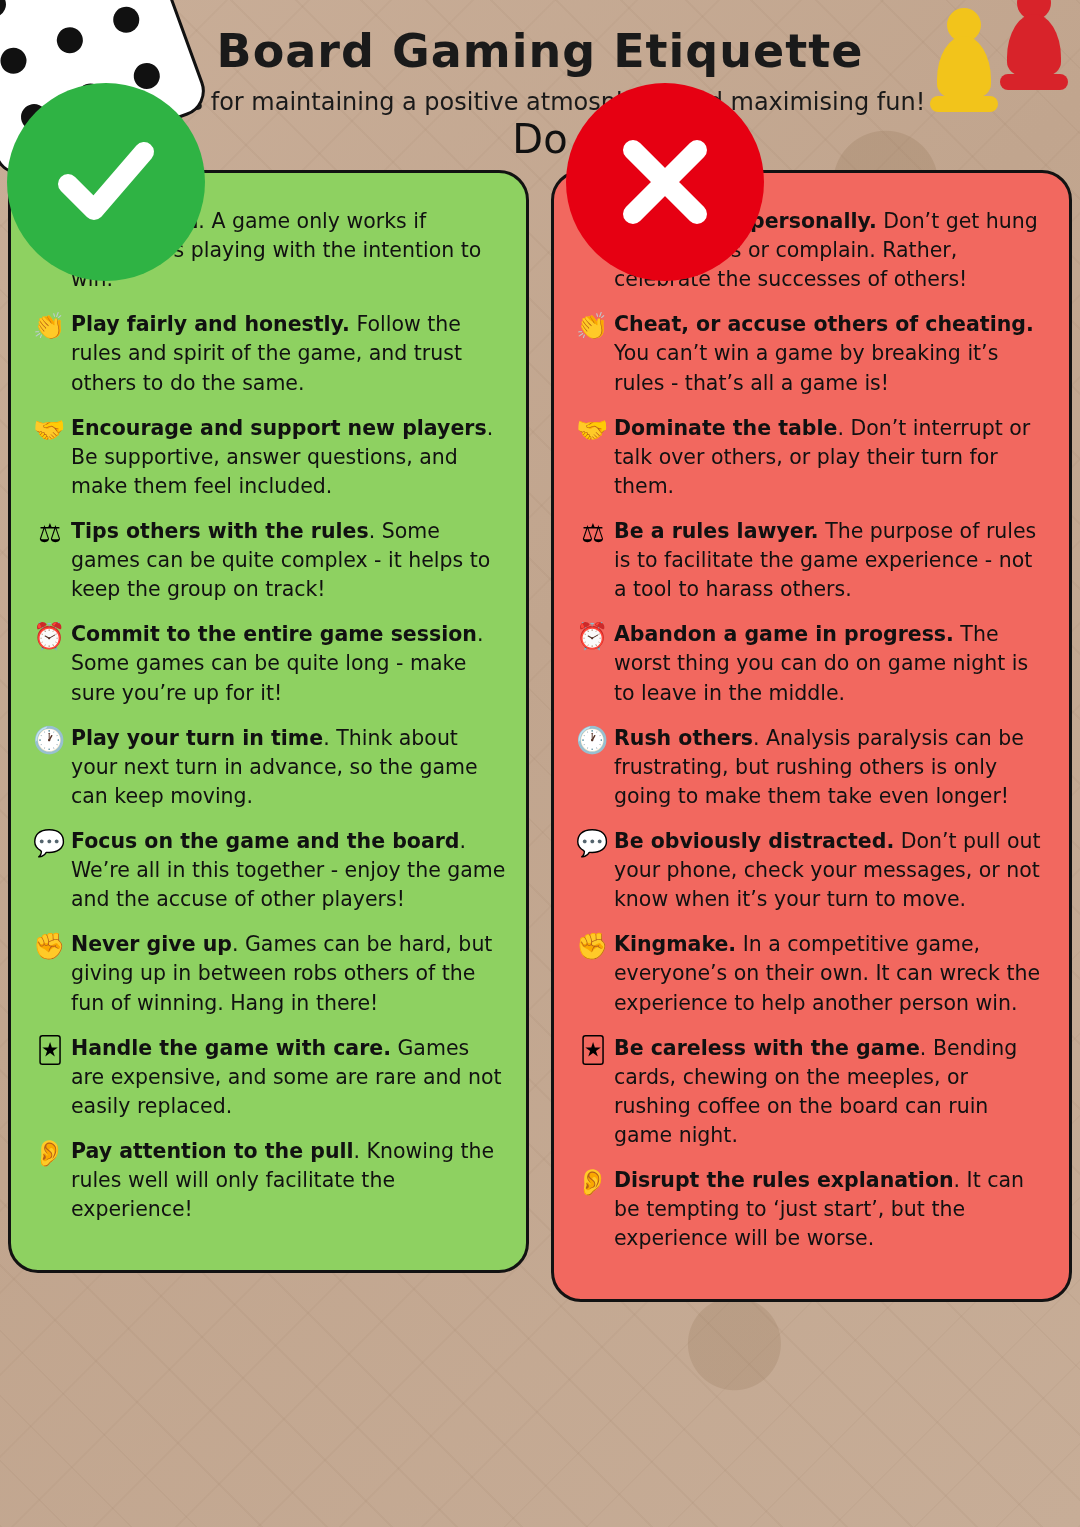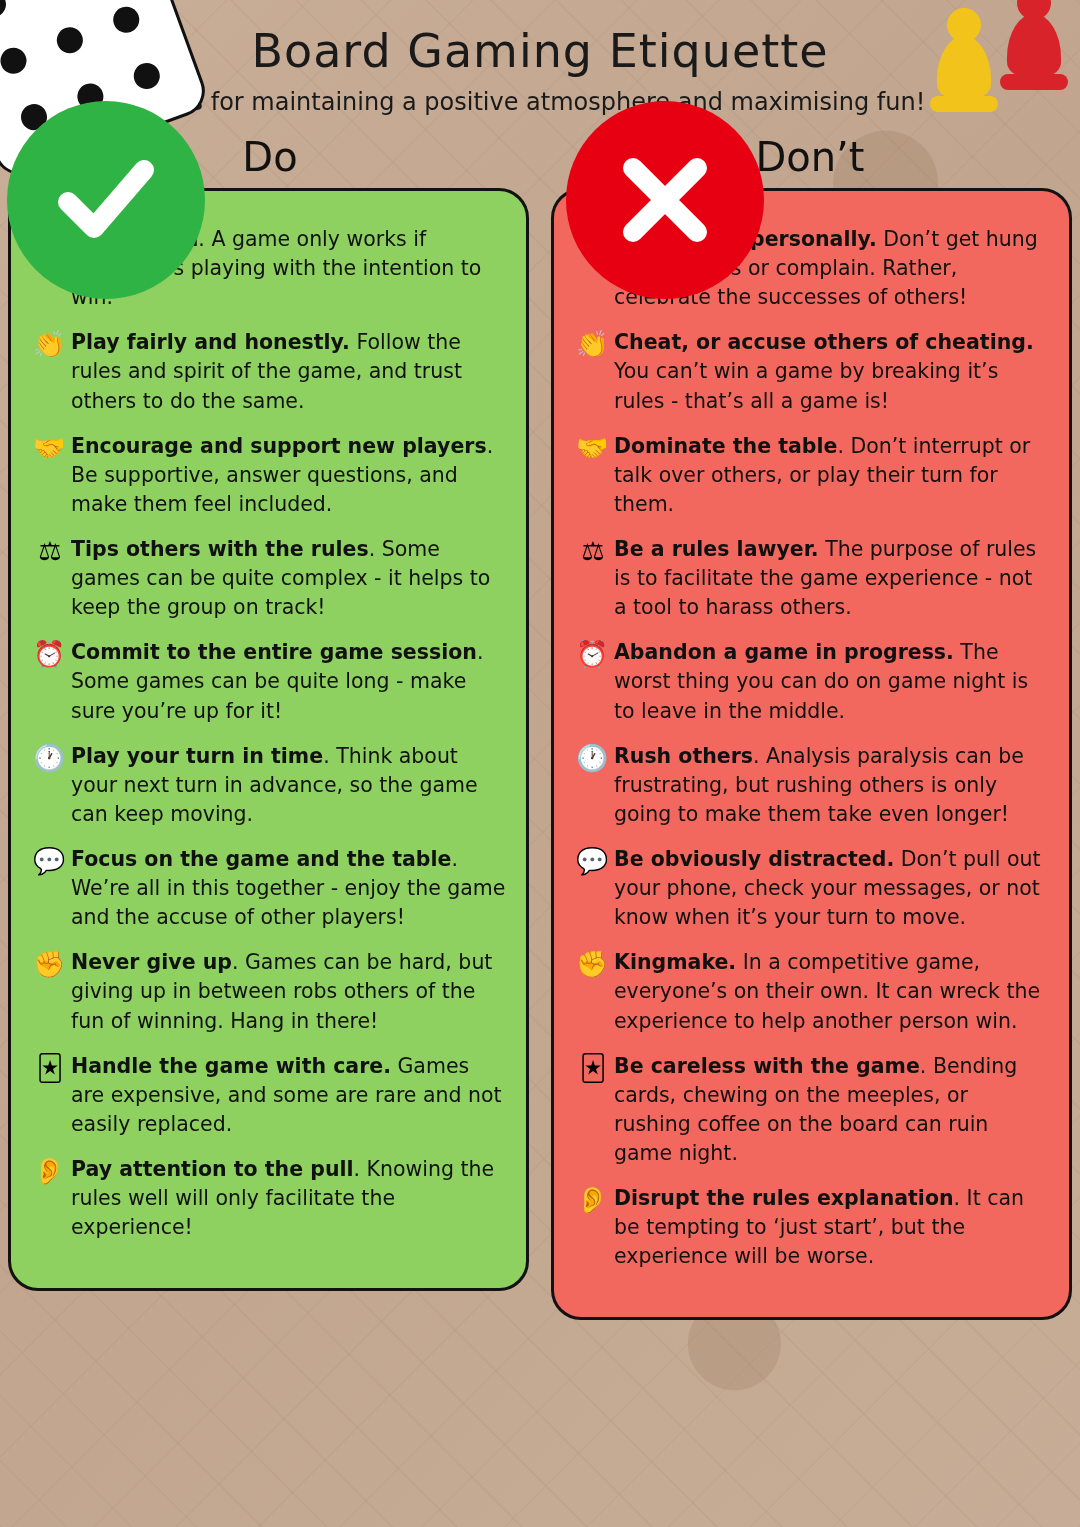--- a/index.html
+++ b/index.html
@@ -35,21 +35,21 @@
   }
 
   
   .header {
     position: relative;
     text-align: center;
     padding-top: 24px;
   }
   .title {
     font-family: "DejaVu Sans", sans-serif;
-    font-weight: normal;
+    font-weight: bold;
     font-size: 46px;
     color: #1a1a1a;
     letter-spacing: 1px;
     margin: 0;
   }
   .subtitle {
     font-size: 24px;
     color: #1a1a1a;
     margin: 10px 0 0 0;
   }
@@ -93,21 +93,20 @@
   }
   .pawn-yellow { right: 82px; }
   .pawn-yellow .head, .pawn-yellow .body, .pawn-yellow .base { background: #f2c41b; }
   .pawn-red { right: 12px; top: -14px; }
   .pawn-red .head, .pawn-red .body, .pawn-red .base { background: #d8232a; }
 
   
   .col-heads {
     position: relative;
     display: flex;
-    margin-top: 18px;
   }
   .col-head {
     flex: 1;
     text-align: center;
     font-size: 40px;
     color: #111;
     font-family: "DejaVu Sans", sans-serif;
   }
 
   
@@ -200,21 +199,20 @@
       <div class="body"></div>
       <div class="base"></div>
   </div>
 
   <h1 class="title">Board Gaming Etiquette</h1>
   <p class="subtitle">Tips for maintaining a positive atmosphere and maximising fun!</p>
 </div>
 
 <div class="col-heads">
   <div class="col-head">Do</div>
-  <div class="col-head">Don’t</div>
 </div>
 
 <div class="columns">
 
   <div class="panel panel-do">
     <div class="badge badge-do">
       <svg width="120" height="120" viewBox="0 0 120 120" aria-hidden="true">
         <path d="M22 62 L48 88 L98 30" fill="none" stroke="#ffffff" stroke-width="20" stroke-linecap="round" stroke-linejoin="round"></path>
       </svg>
     </div>
@@ -238,21 +236,21 @@
         <li>
           <span class="ico">⏰</span>
           <span class="txt"><b>Commit to the entire game session</b><span>. Some games can be quite long - make sure you’re up for it!</span></span>
         </li>
         <li>
           <span class="ico">🕐</span>
           <span class="txt"><b>Play your turn in time</b><span>. Think about your next turn in advance, so the game can keep moving.</span></span>
         </li>
         <li>
           <span class="ico">💬</span>
-          <span class="txt"><b>Focus on the game and the table</b><span>. We’re all in this together - enjoy the game and the accuse of other players!</span></span>
+          <span class="txt"><b>Focus on the game and the board</b><span>. We’re all in this together - enjoy the game and the accuse of other players!</span></span>
         </li>
         <li>
           <span class="ico">✊</span>
           <span class="txt"><b>Never give up</b><span>. Games can be hard, but giving up in between robs others of the fun of winning. Hang in there!</span></span>
         </li>
         <li>
           <span class="ico">🃏</span>
           <span class="txt"><b>Handle the game with care.</b><span> Games are expensive, and some are rare and not easily replaced.</span></span>
         </li>
         <li>

